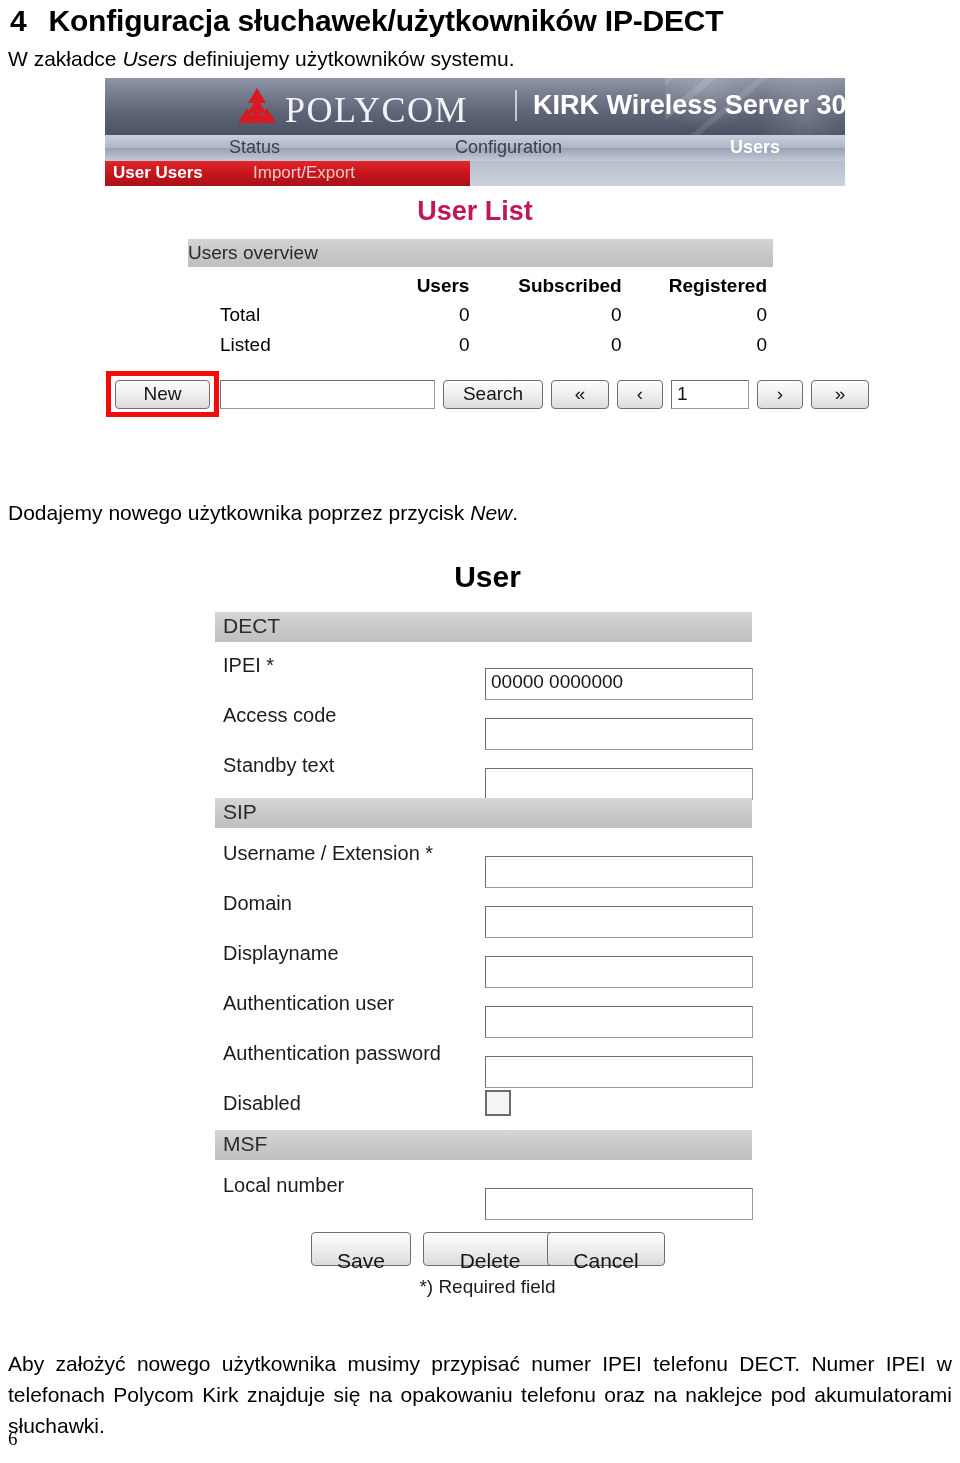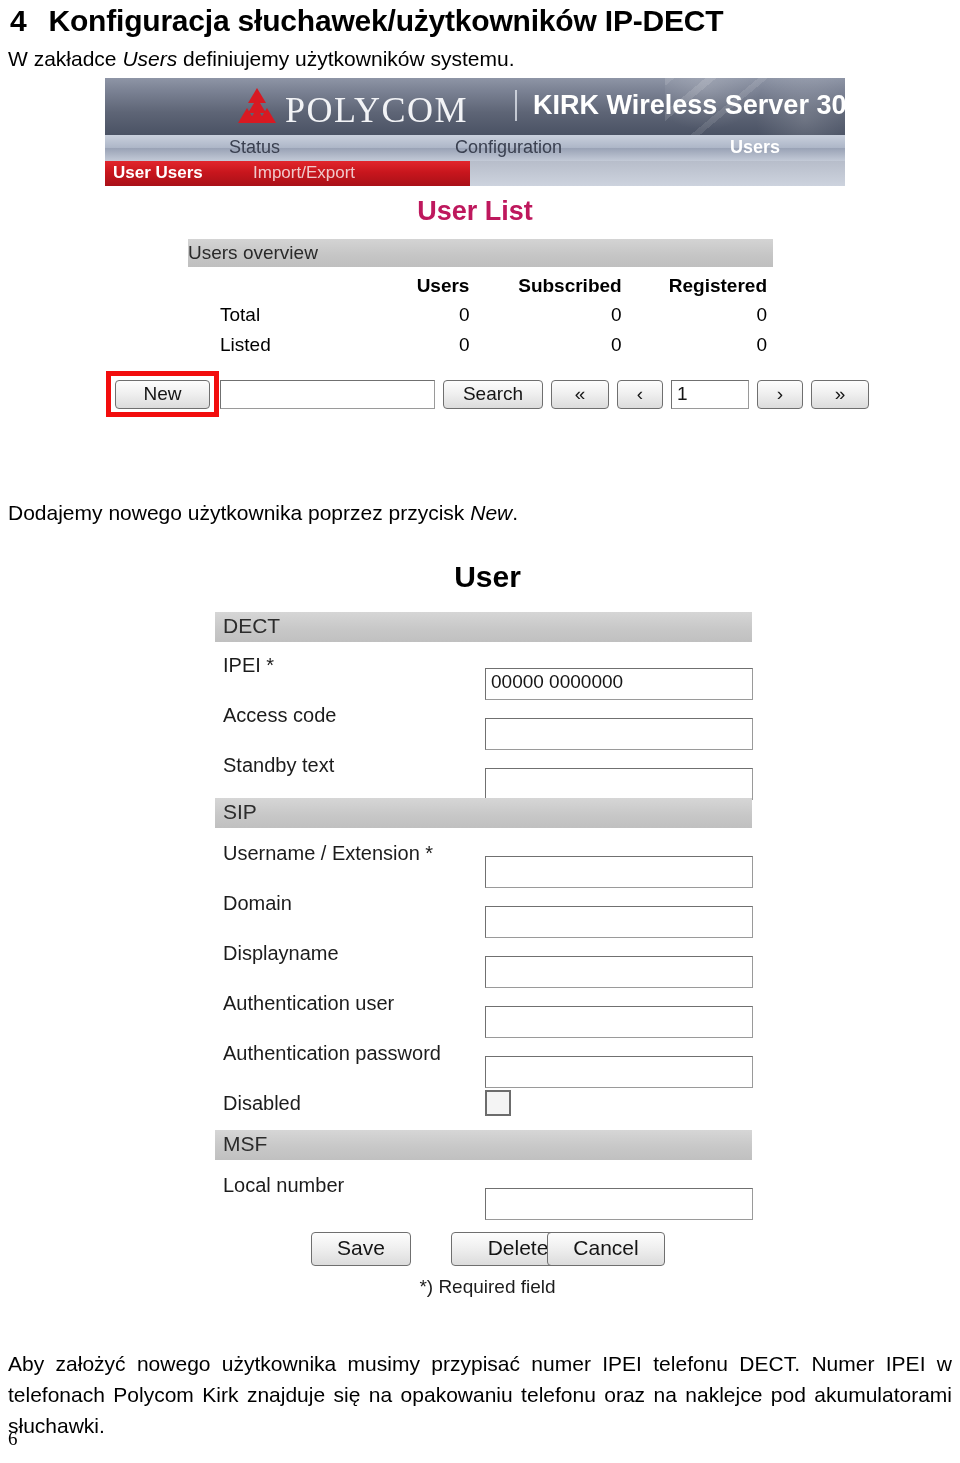--- a/index.html
+++ b/index.html
@@ -316,24 +316,24 @@
     position: absolute;
     left: 0; top: 672px;
     width: 545px;
     height: 40px;
   }
   .fb {
     position: absolute;
     top: 0;
     height: 34px;
     font-size: 21px;
-    padding-top: 3px;
+    padding-top: 16px;
   }
   .fb-save   { left: 96px;  width: 100px; }
-  .fb-delete { left: 208px; width: 134px; margin-left: 28px; }
+  .fb-delete { left: 208px; width: 134px; }
   .fb-cancel { left: 332px; width: 118px; }
   .required-note {
     position: absolute;
     left: 0; top: 716px;
     width: 545px;
     text-align: center;
     font-size: 19px;
     color: #1c1c1c;
   }
 </style>

